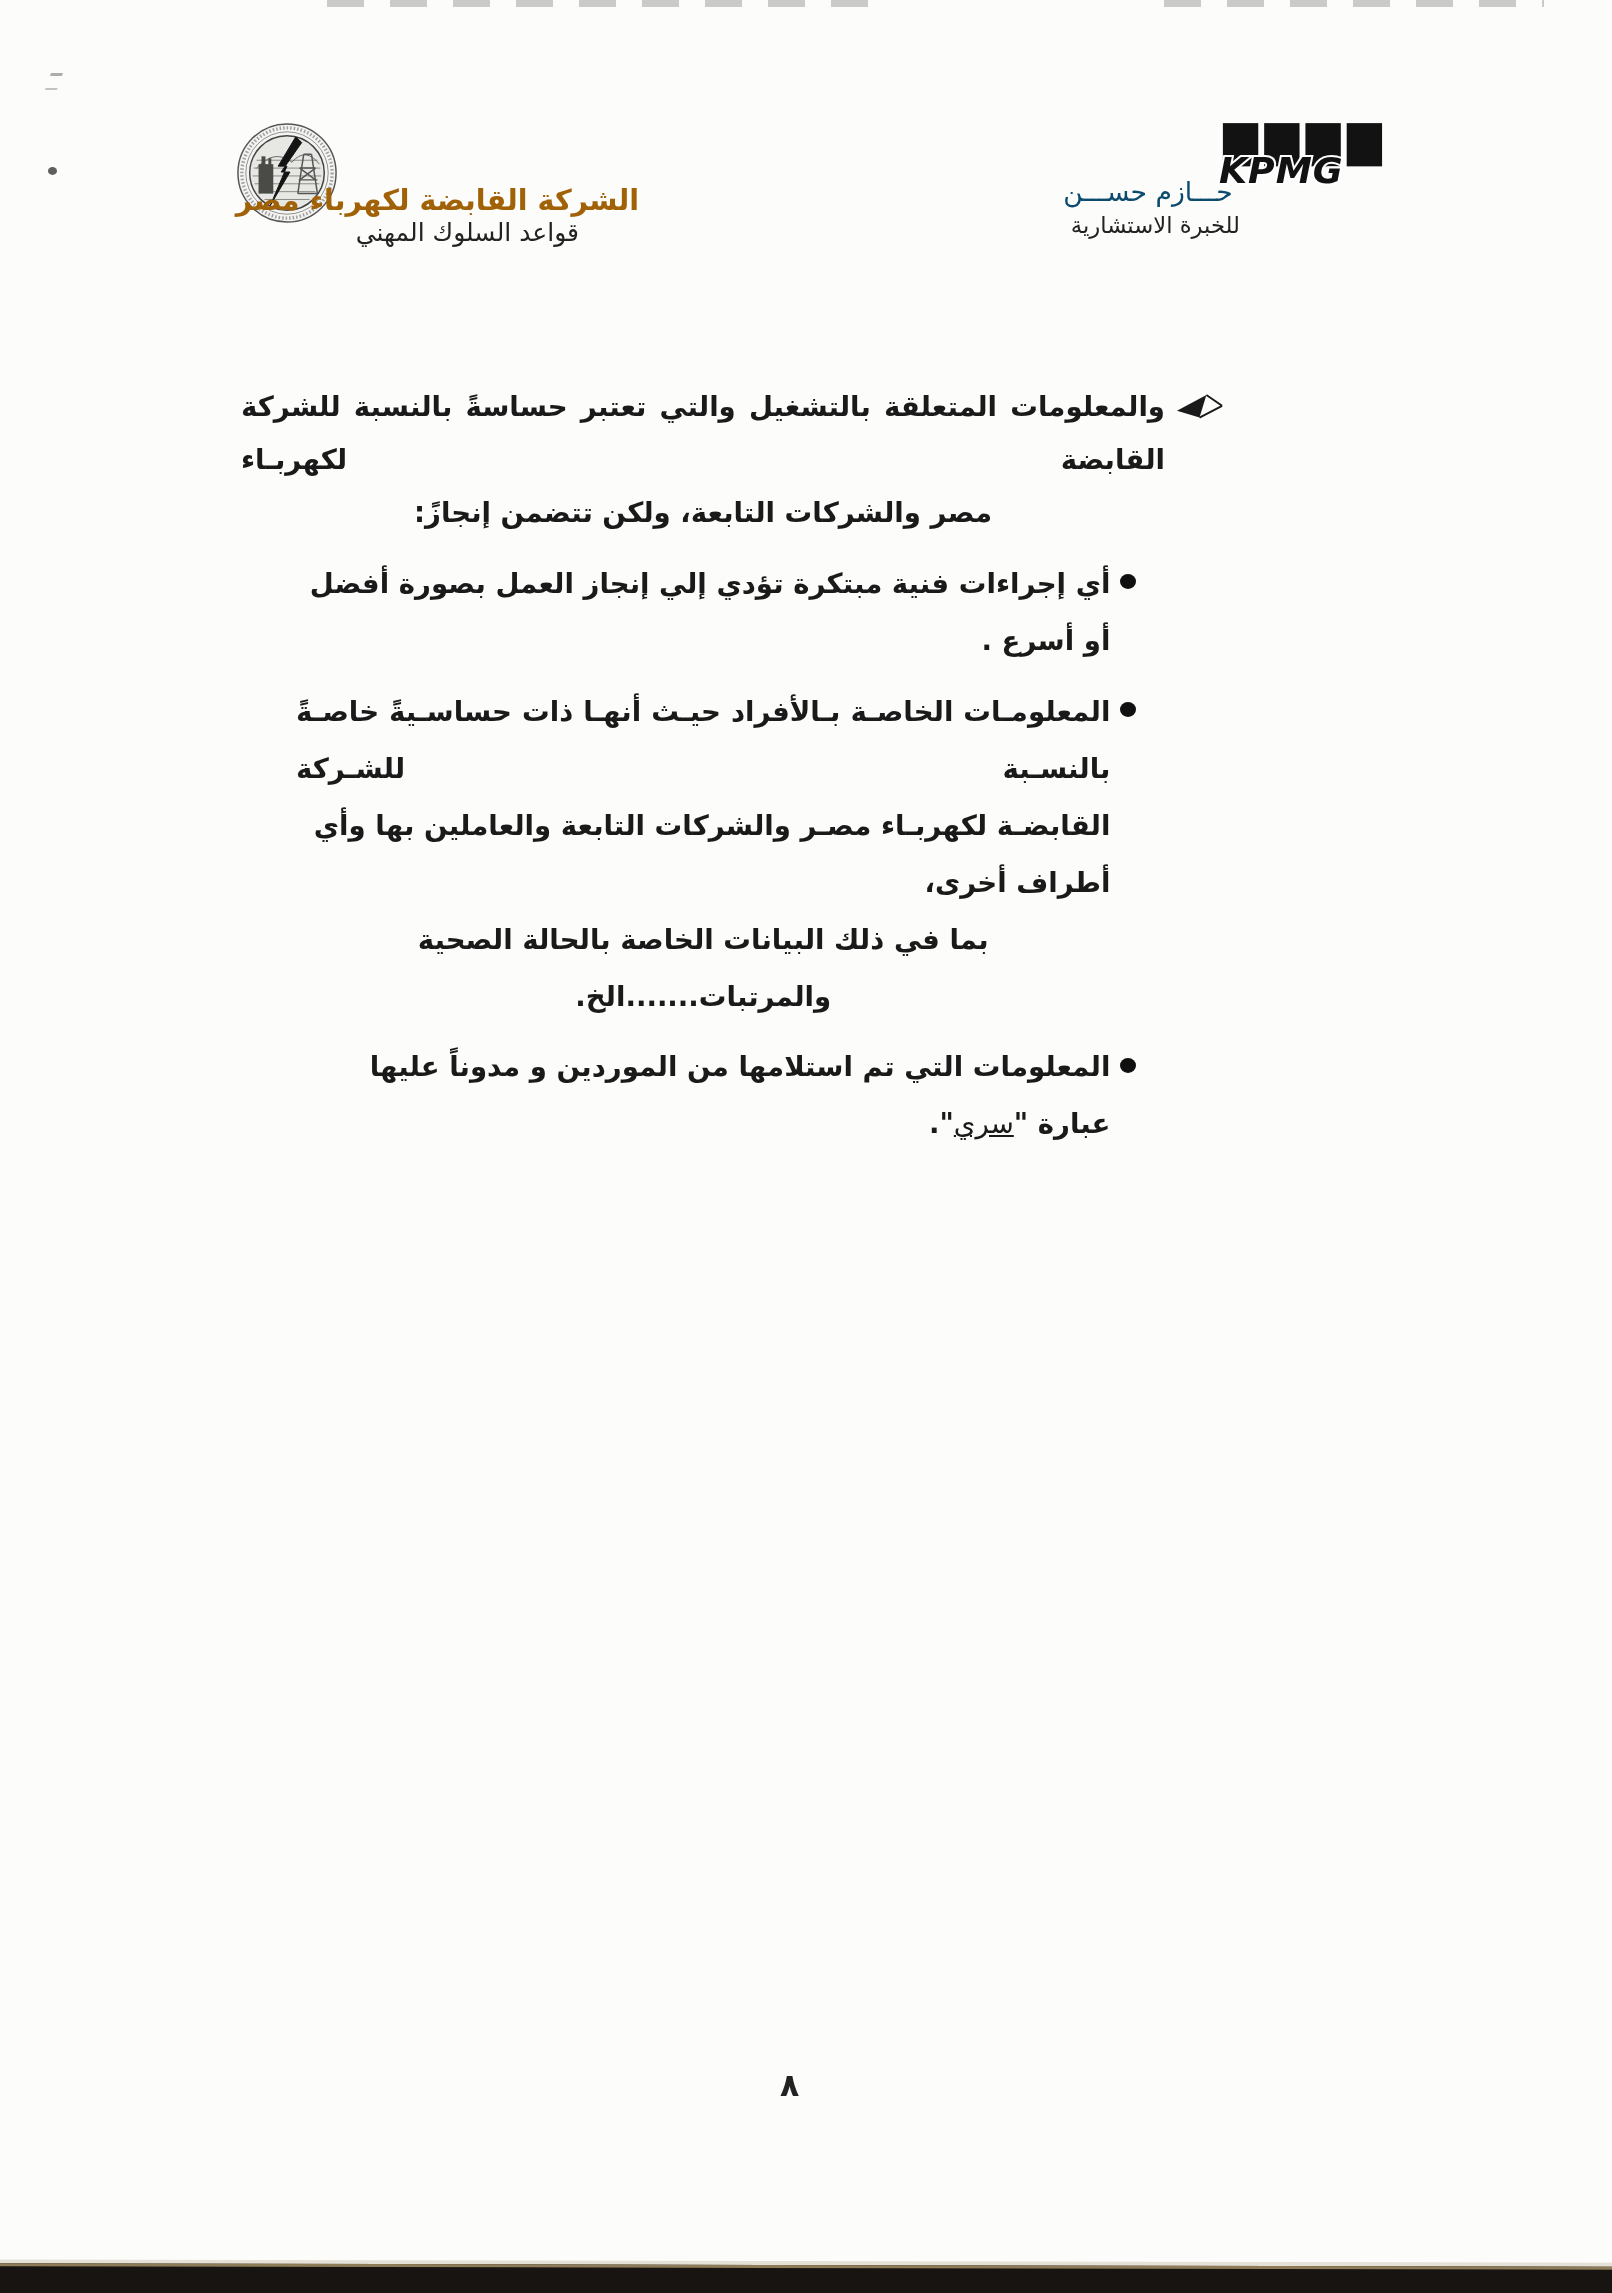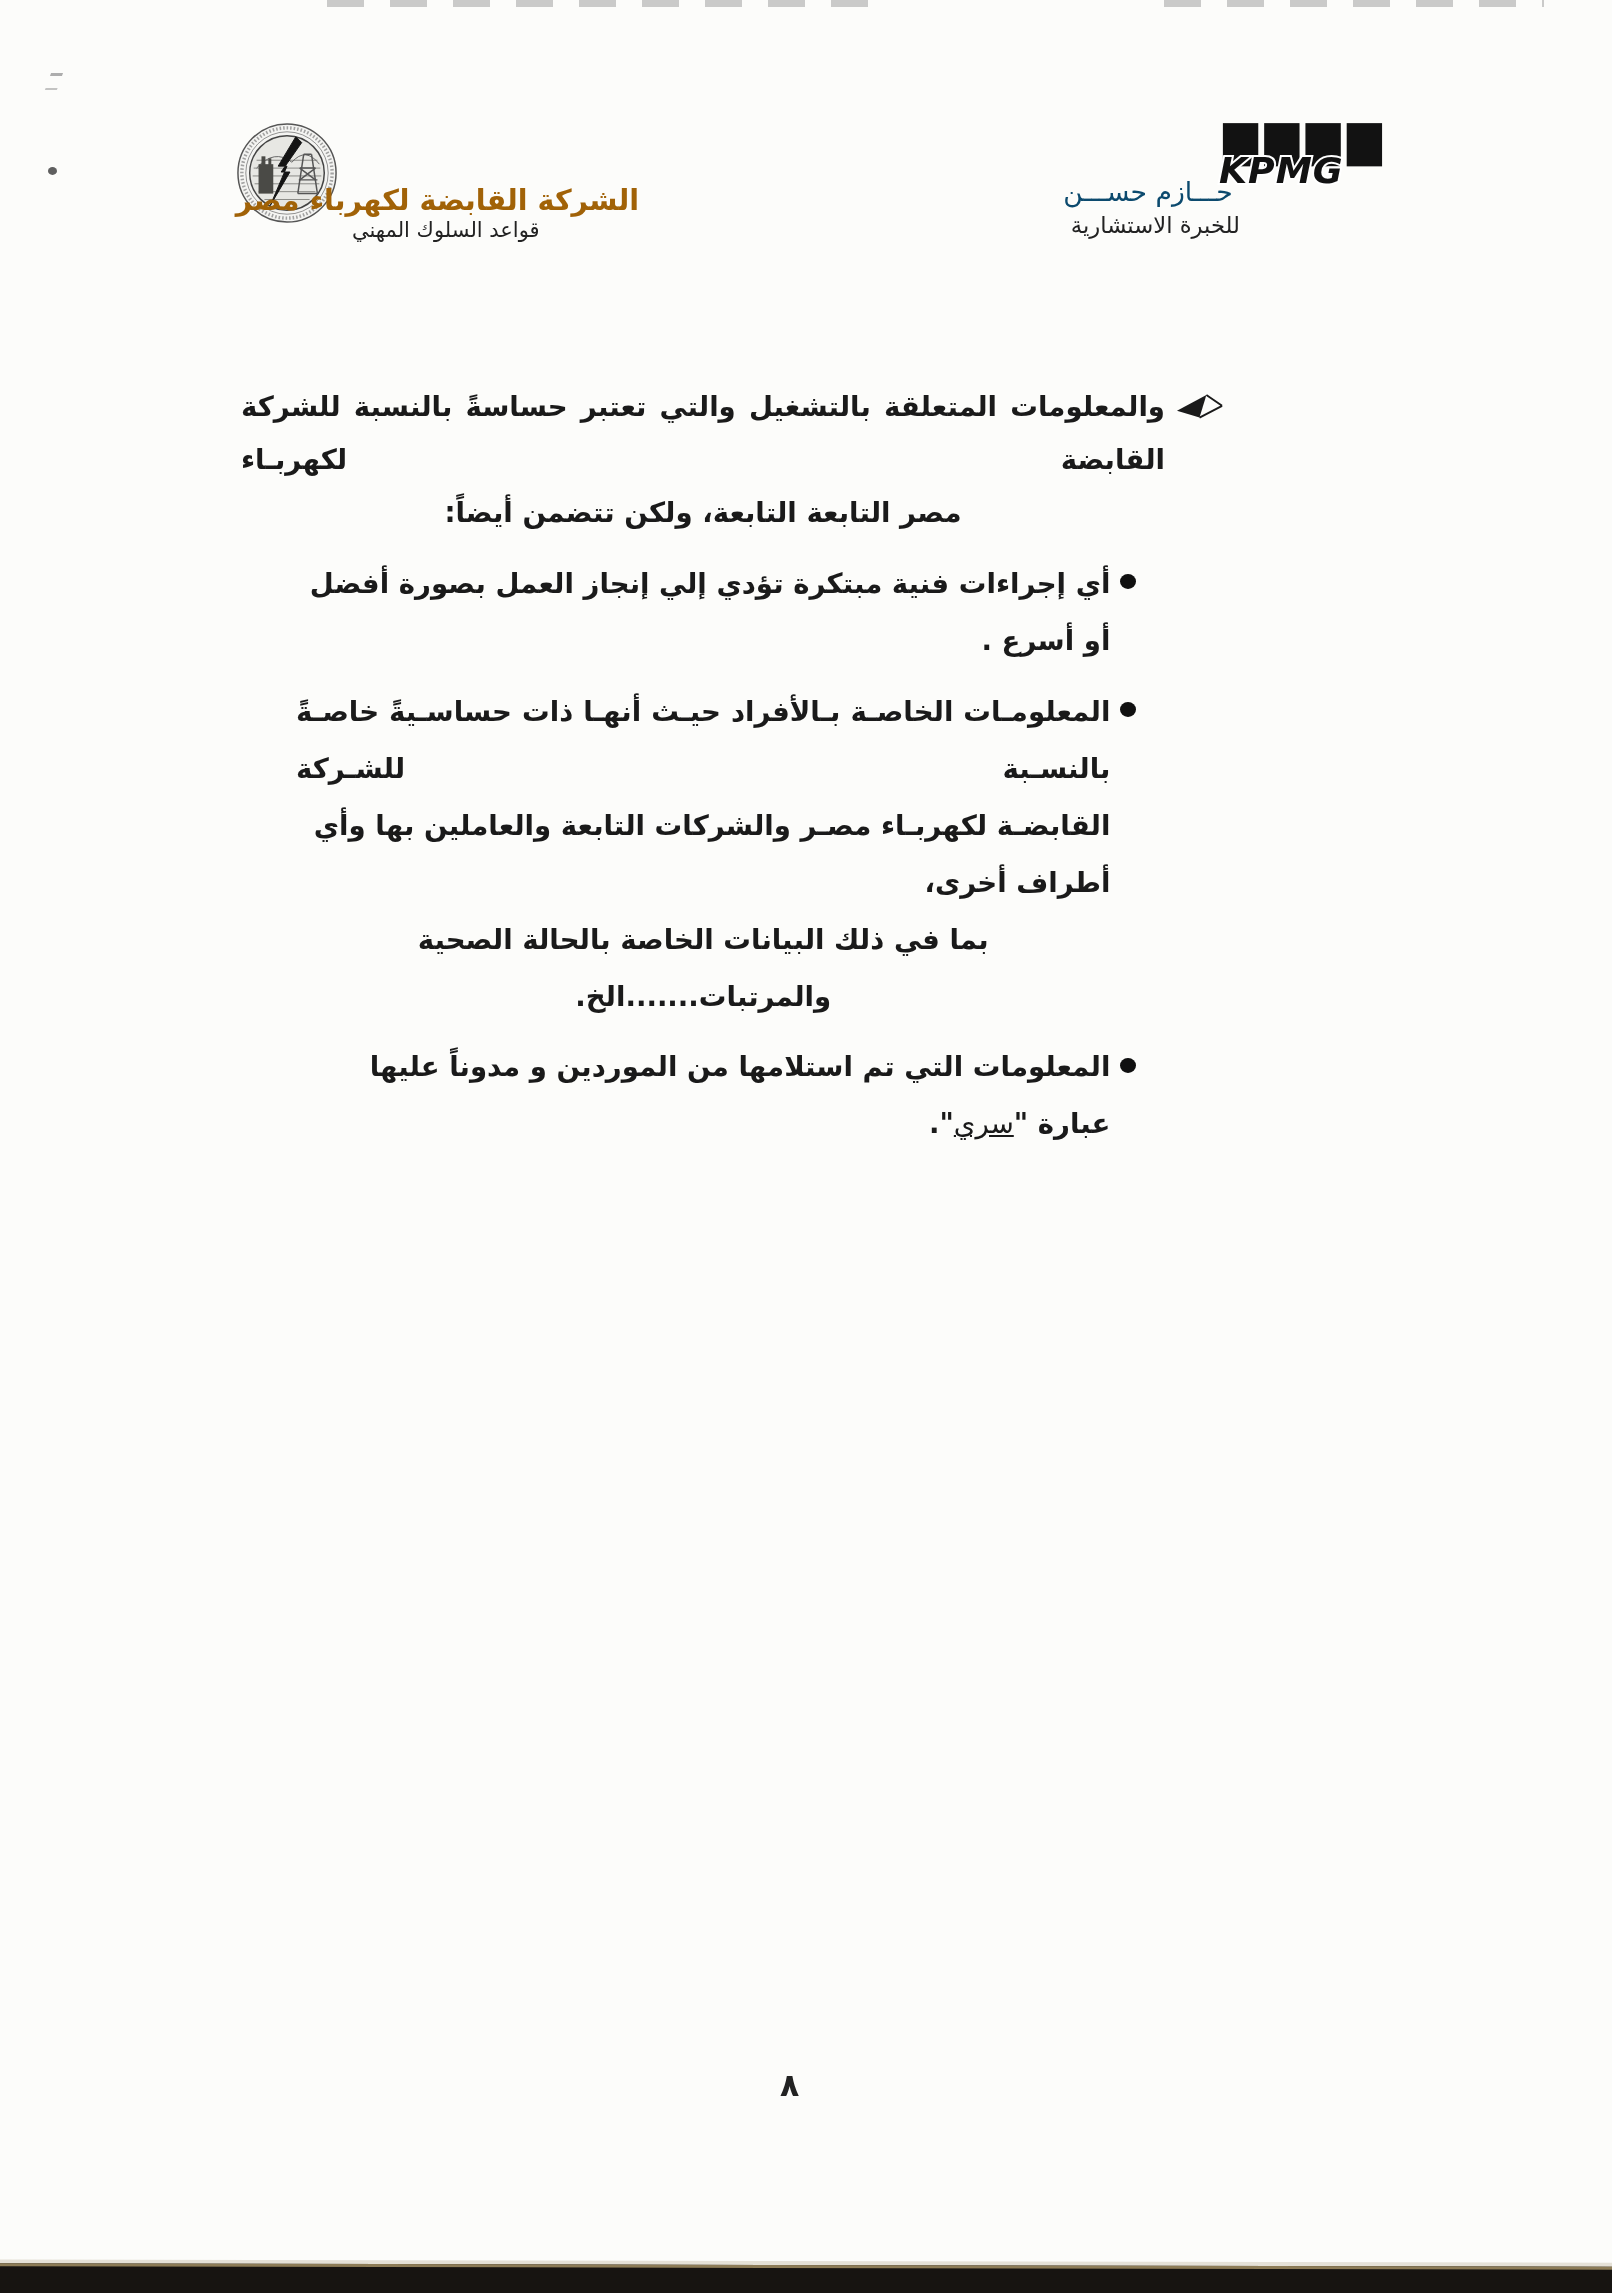--- a/index.html
+++ b/index.html
@@ -37,22 +37,22 @@
 
   
   .seal{position:absolute;left:235px;top:119px;width:104px;height:108px;}
   .org-name{
     position:absolute;left:343px;top:183px;width:296px;
     direction:rtl;text-align:right;
     font-size:28.6px;font-weight:bold;white-space:nowrap;color:#a16207;
   }
   .doc-title{
     position:absolute;left:352px;top:218px;width:227px;
-    direction:rtl;text-align:left;
-    font-size:21px;color:#222;white-space:nowrap;
+    direction:rtl;text-align:right;
+    font-size:25px;color:#222;white-space:nowrap;
   }
   .kpmg{position:absolute;left:1217px;top:120px;width:169px;height:77px;}
   .firm-name{
     position:absolute;left:1062px;top:176px;width:172px;
     direction:rtl;text-align:center;
     font-size:26.6px;font-weight:normal;white-space:nowrap;color:#0c4a6e;
   }
   .firm-sub{
     position:absolute;left:1048px;top:212px;width:169px;
     direction:rtl;text-align:center;
@@ -141,21 +141,21 @@
 
     <div class="intro">
       <div class="intro-marker">
         <svg width="51" height="29.6" viewBox="0 0 52 30">
           <polygon points="2,19 32,3 25,26" fill="#1a1a1a"></polygon>
           <path d="M32,3 L48,14 M25,26 L48,14" fill="none" stroke="#1a1a1a" stroke-width="2"></path>
         </svg>
       </div>
       <div class="intro-text">
         <div class="line just">والمعلومات المتعلقة بالتشغيل والتي تعتبر حساسةً بالنسبة للشركة القابضة لكهربـاء</div>
-        <div class="line cent">مصر التابعة التابعة، ولكن تتضمن أيضاً:</div>
+        <div class="line cent">مصر والشركات التابعة، ولكن تتضمن إنجازً:</div>
       </div>
     </div>
 
     <ul class="bullets">
       <li>
         <span class="b-dot"></span>
         <div class="b-text">
           <div class="line rt">أي إجراءات فنية مبتكرة تؤدي إلي إنجاز العمل بصورة أفضل أو أسرع .</div>
         </div>
       </li>

